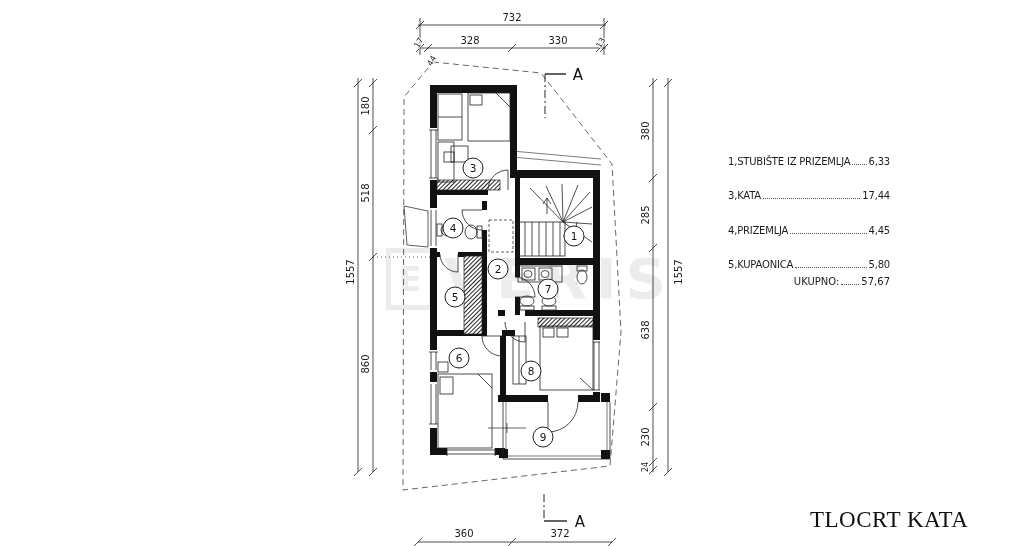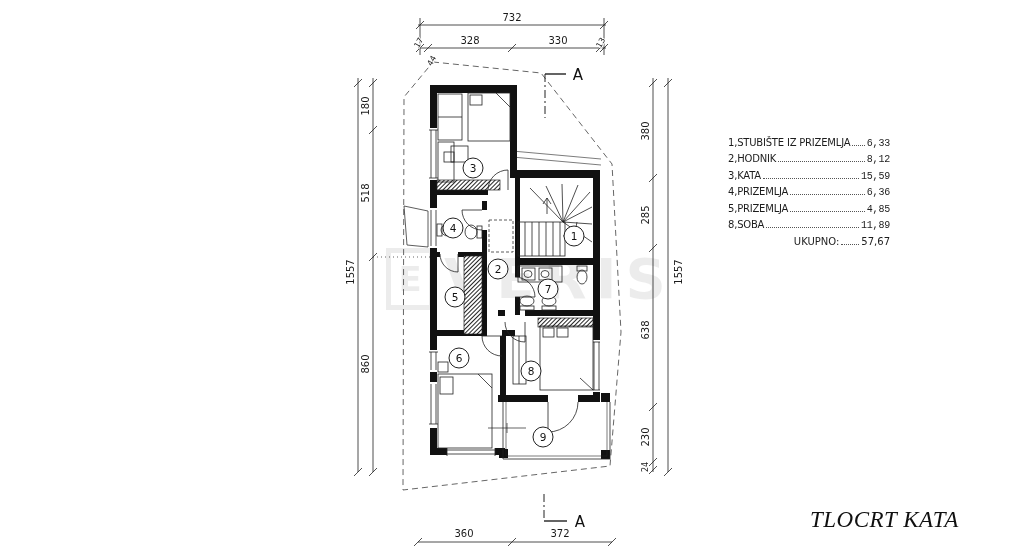--- a/index.html
+++ b/index.html
@@ -7,30 +7,30 @@
          font-family:"DejaVu Sans",sans-serif;}
   svg{position:absolute;left:0;top:0;}
   
   .dim{font:10px "DejaVu Sans",sans-serif;fill:#1a1a1a;paint-order:stroke;stroke:#fff;stroke-width:3px;}
   .dims{font:8px "DejaVu Sans",sans-serif;fill:#1a1a1a;paint-order:stroke;stroke:#fff;stroke-width:2px;}
   .rm{font:10.5px "DejaVu Sans",sans-serif;fill:#111;}
   .sec{font:15px "DejaVu Sans",sans-serif;fill:#111;}
   
   .legend{position:absolute;left:728px;top:135px;width:162px;color:#1c1c1c;}
   .legend-row{display:flex;align-items:baseline;font-size:10px;line-height:15.4px;
-              letter-spacing:-0.2px;white-space:nowrap;}
+              letter-spacing:-0.2px;white-space:nowrap;margin-top:19px;}
   .legend-row .lbl{flex:0 0 auto;}
   .legend-row .dots{flex:1 1 auto;border-bottom:1px dotted #555;margin:0 2px 2px 2px;min-width:8px;}
-  .legend-row .val{flex:0 0 auto;font-family:Liberation Mono, monospace;}
+  .legend-row .val{flex:0 0 auto;}
   .legend-total{display:flex;justify-content:flex-end;align-items:baseline;font-size:10px;
                 line-height:15.4px;margin-top:1px;}
   .legend-total .dots{width:18px;border-bottom:1px dotted #555;margin:0 2px 2px 2px;}
   
   .title{position:absolute;left:810px;top:507px;width:200px;font-family:"Liberation Serif",serif;
-         font-size:23px;color:#101010;letter-spacing:0.5px;font-style:italic;}
+         font-size:23px;color:#101010;letter-spacing:0.5px;}
   
   .wm{position:absolute;left:386px;top:248px;display:flex;align-items:center;gap:10px;
       opacity:0.07;pointer-events:none;}
   .wm-logo{width:38px;height:52px;border:5px solid #000;display:flex;align-items:center;
            justify-content:center;font-size:34px;font-weight:bold;color:#000;}
   .wm-text{font-size:56px;font-weight:bold;color:#000;letter-spacing:9px;line-height:1;}
 </style>
 </head>
 <body>
 
@@ -328,43 +328,33 @@
     </g>
   </svg>
 
   <div class="legend">
     <div class="legend-row">
       <span class="lbl">1,STUBIŠTE IZ PRIZEMLJA</span>
       <span class="dots"></span>
       <span class="val">6,33</span>
     </div>
     <div class="legend-row">
-      <span class="lbl">2,HODNIK</span>
-      <span class="dots"></span>
-      <span class="val">8,12</span>
-    </div>
-    <div class="legend-row">
       <span class="lbl">3,KATA</span>
       <span class="dots"></span>
-      <span class="val">15,59</span>
+      <span class="val">17,44</span>
     </div>
     <div class="legend-row">
       <span class="lbl">4,PRIZEMLJA</span>
       <span class="dots"></span>
-      <span class="val">6,36</span>
+      <span class="val">4,45</span>
     </div>
     <div class="legend-row">
-      <span class="lbl">5,PRIZEMLJA</span>
-      <span class="dots"></span>
-      <span class="val">4,85</span>
-    </div>
-    <div class="legend-row">
-      <span class="lbl">8,SOBA</span>
-      <span class="dots"></span>
-      <span class="val">11,89</span>
+      <span class="lbl">5,KUPAONICA</span>
+      <span class="dots"></span>
+      <span class="val">5,80</span>
     </div>
     <div class="legend-total">
       <span>UKUPNO:</span>
       <span class="dots"></span>
       <span>57,67</span>
     </div>
   </div>
 
   <div class="title">TLOCRT KATA</div>
 

